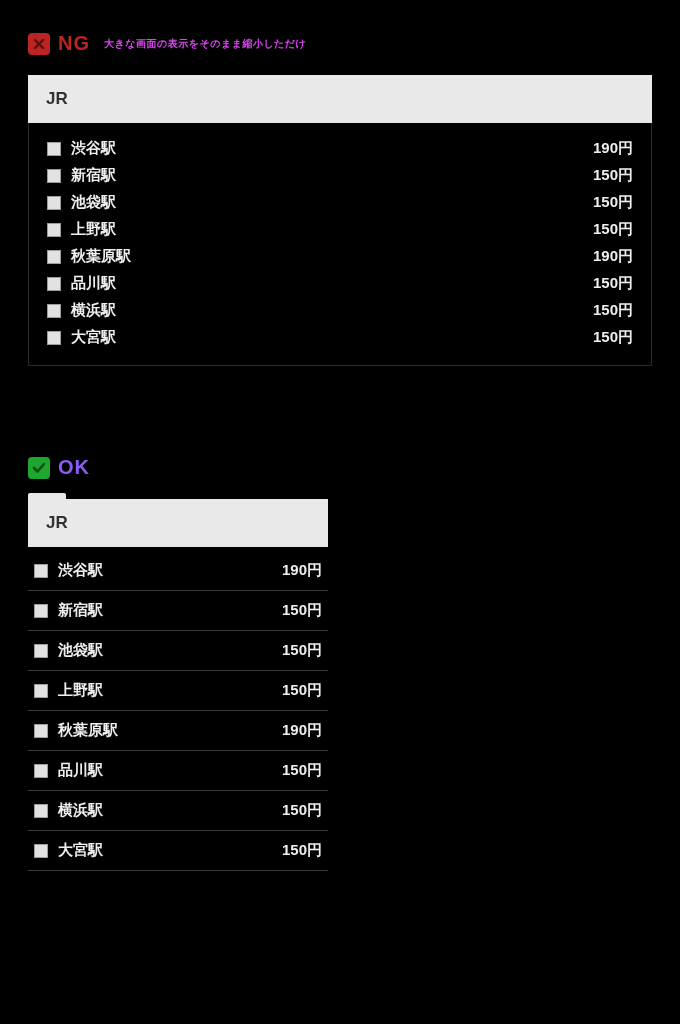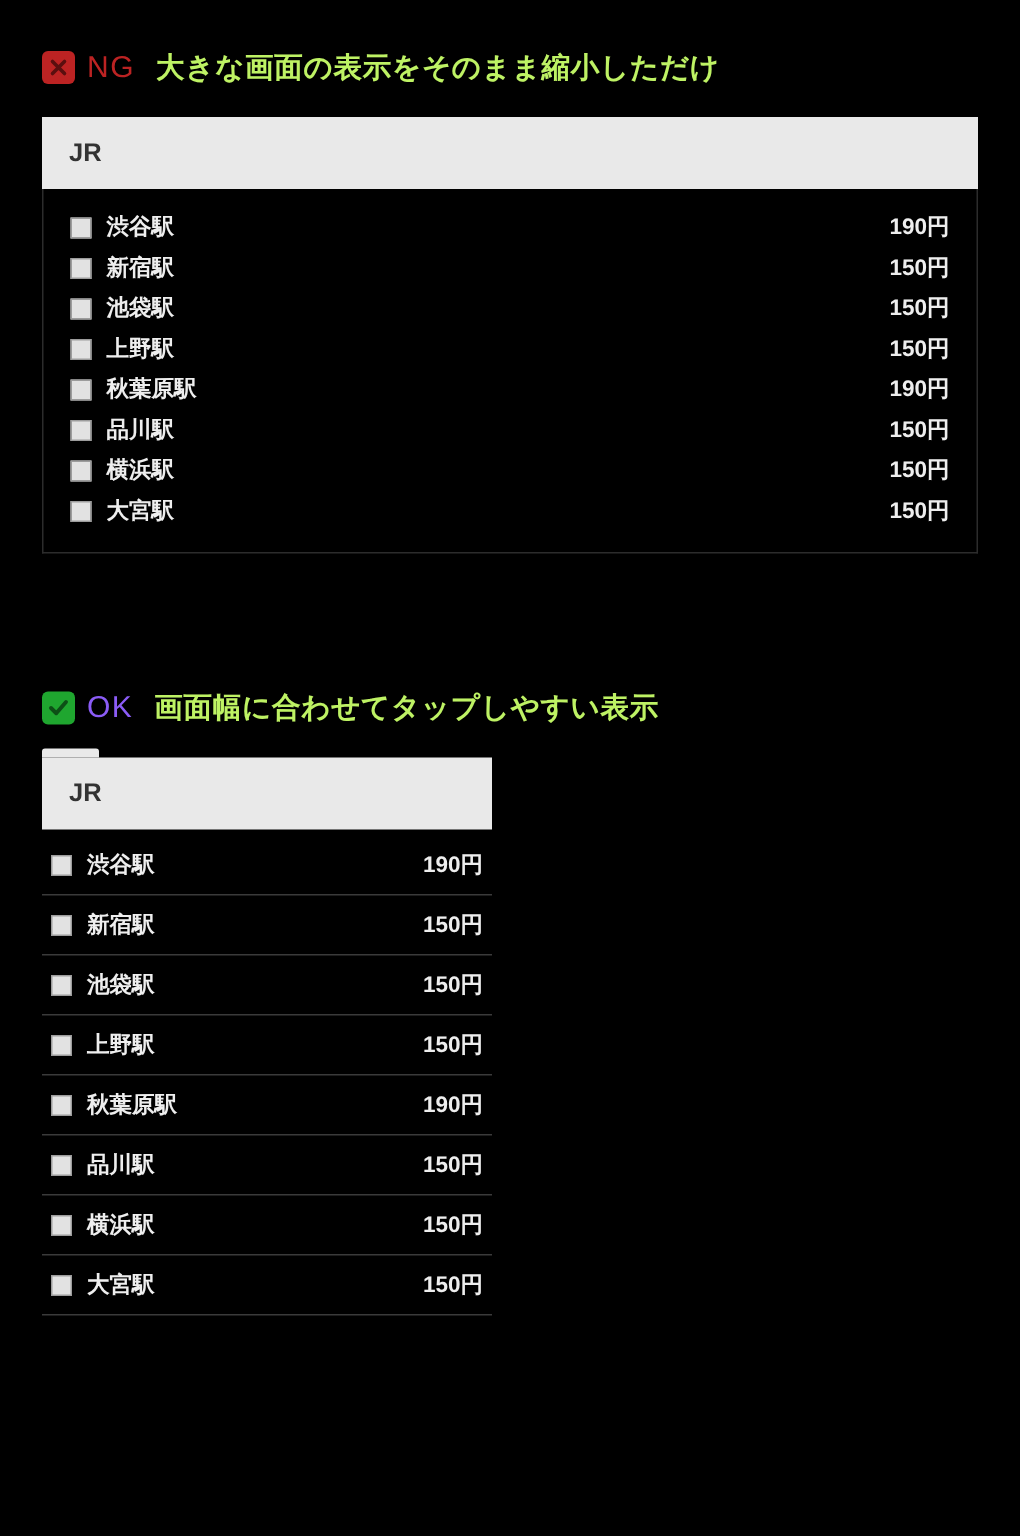--- a/index.html
+++ b/index.html
@@ -25,32 +25,32 @@
     width: 22px; height: 22px;
     border-radius: 4px;
     display: flex; align-items: center; justify-content: center;
     margin-right: 8px;
     flex: 0 0 auto;
   }
   .status-icon.ng { background: #bc2323; }
   .status-icon.ok { background: #1fa62f; }
   .status-icon svg { display:block; }
   .status-label {
-    font-weight: 400;
+    font-weight: 700;
     font-size: 20px;
     letter-spacing: 1px;
     margin-right: 14px;
     flex: 0 0 auto;
   }
   .status-label.ng { color: #bc2323; }
   .status-label.ok { color: #8b5cf6; }
   .status-desc {
-    font-size: 19px;
-    font-weight: 700;
-    color: #bef264;
+    font-size: 10px;
+    font-weight: 700;
+    color: #d946ef;
     letter-spacing: 0.5px;
   }
 
   
   .ng-card {
     width: 100%;
     background: #000;
   }
   .ng-head {
     background: #e9e9e9;
@@ -197,21 +197,20 @@
 
   <div class="spacer"></div>
 
   <div class="status-row">
     <span class="status-icon ok">
       <svg width="14" height="12" viewBox="0 0 14 12">
         <path d="M2 6 L5.5 9.5 L12 2" fill="none" stroke="#0d4f16" stroke-width="2.6" stroke-linecap="round" stroke-linejoin="round"></path>
       </svg>
     </span>
     <span class="status-label ok">OK</span>
-    <span class="status-desc">画面幅に合わせてタップしやすい表示</span>
   </div>
 
   <div class="ok-card">
     <div class="ok-head-wrap">
       <div class="ok-tab-stub"></div>
       <div class="ok-head">JR</div>
     </div>
     <div class="ok-body" id="ok-body">
         <div class="ok-row">
           <span class="ok-check"></span>

